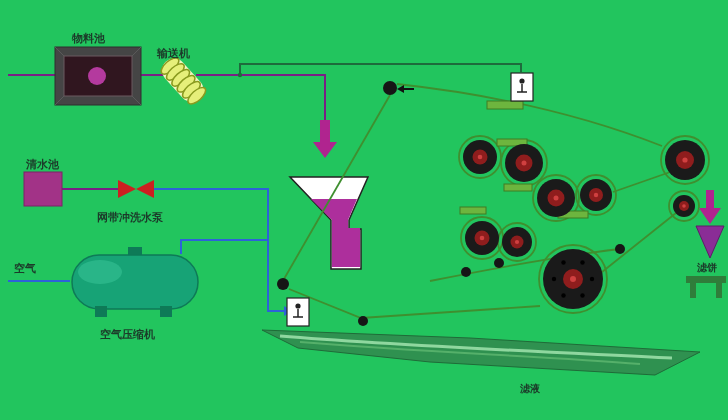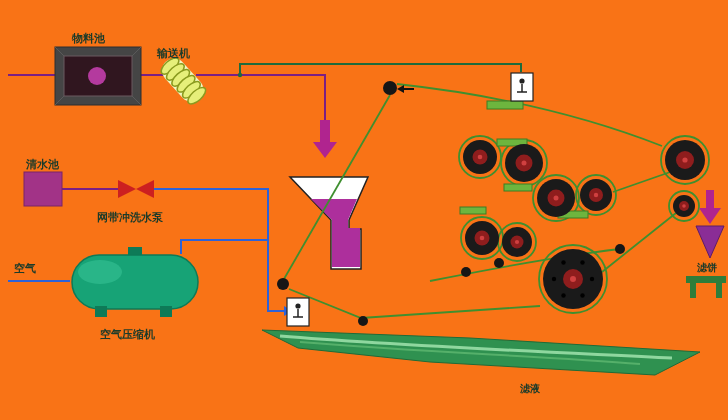--- a/index.html
+++ b/index.html
@@ -1,16 +1,16 @@
 <!DOCTYPE html>
 <html style="--slurry-line: #7a1f85; --water-line: #2d62d9; --dark-pipe: #1e6b3c; --belt: #3f8f2f; --magenta: #b0248f; --tank-green: #17a376; --valve-red: #cc2020; --basin-green: #2f9150; --pool-magenta: #a23387; --roller: #1a1a1a; --hub: #8f1d1d; --label-color: #1c3b2a;"><head>
 <meta charset="utf-8">
 <style>
   html,body{margin:0;padding:0;background:#fff;}
-  #stage{position:relative;width:728px;height:420px;background:#f97316;overflow:hidden;
+  #stage{position:relative;width:728px;height:420px;background:#22c55e;overflow:hidden;
          font-family:"DejaVu Sans",sans-serif;}
   svg{position:absolute;left:0;top:0;}
   .line-slurry{stroke:var(--slurry-line);stroke-width:2;fill:none;}
   .line-water{stroke:var(--water-line);stroke-width:2;fill:none;}
   .line-dark{stroke:var(--dark-pipe);stroke-width:2;fill:none;}
   .belt{stroke:var(--belt);stroke-width:1.8;fill:none;}
   .fill-magenta{fill:var(--magenta);}
   .valve{fill:var(--valve-red);}
   .tank{fill:var(--tank-green);stroke:#0e7a57;stroke-width:1.5;}
   .tank-dark{fill:#0e7a57;}

